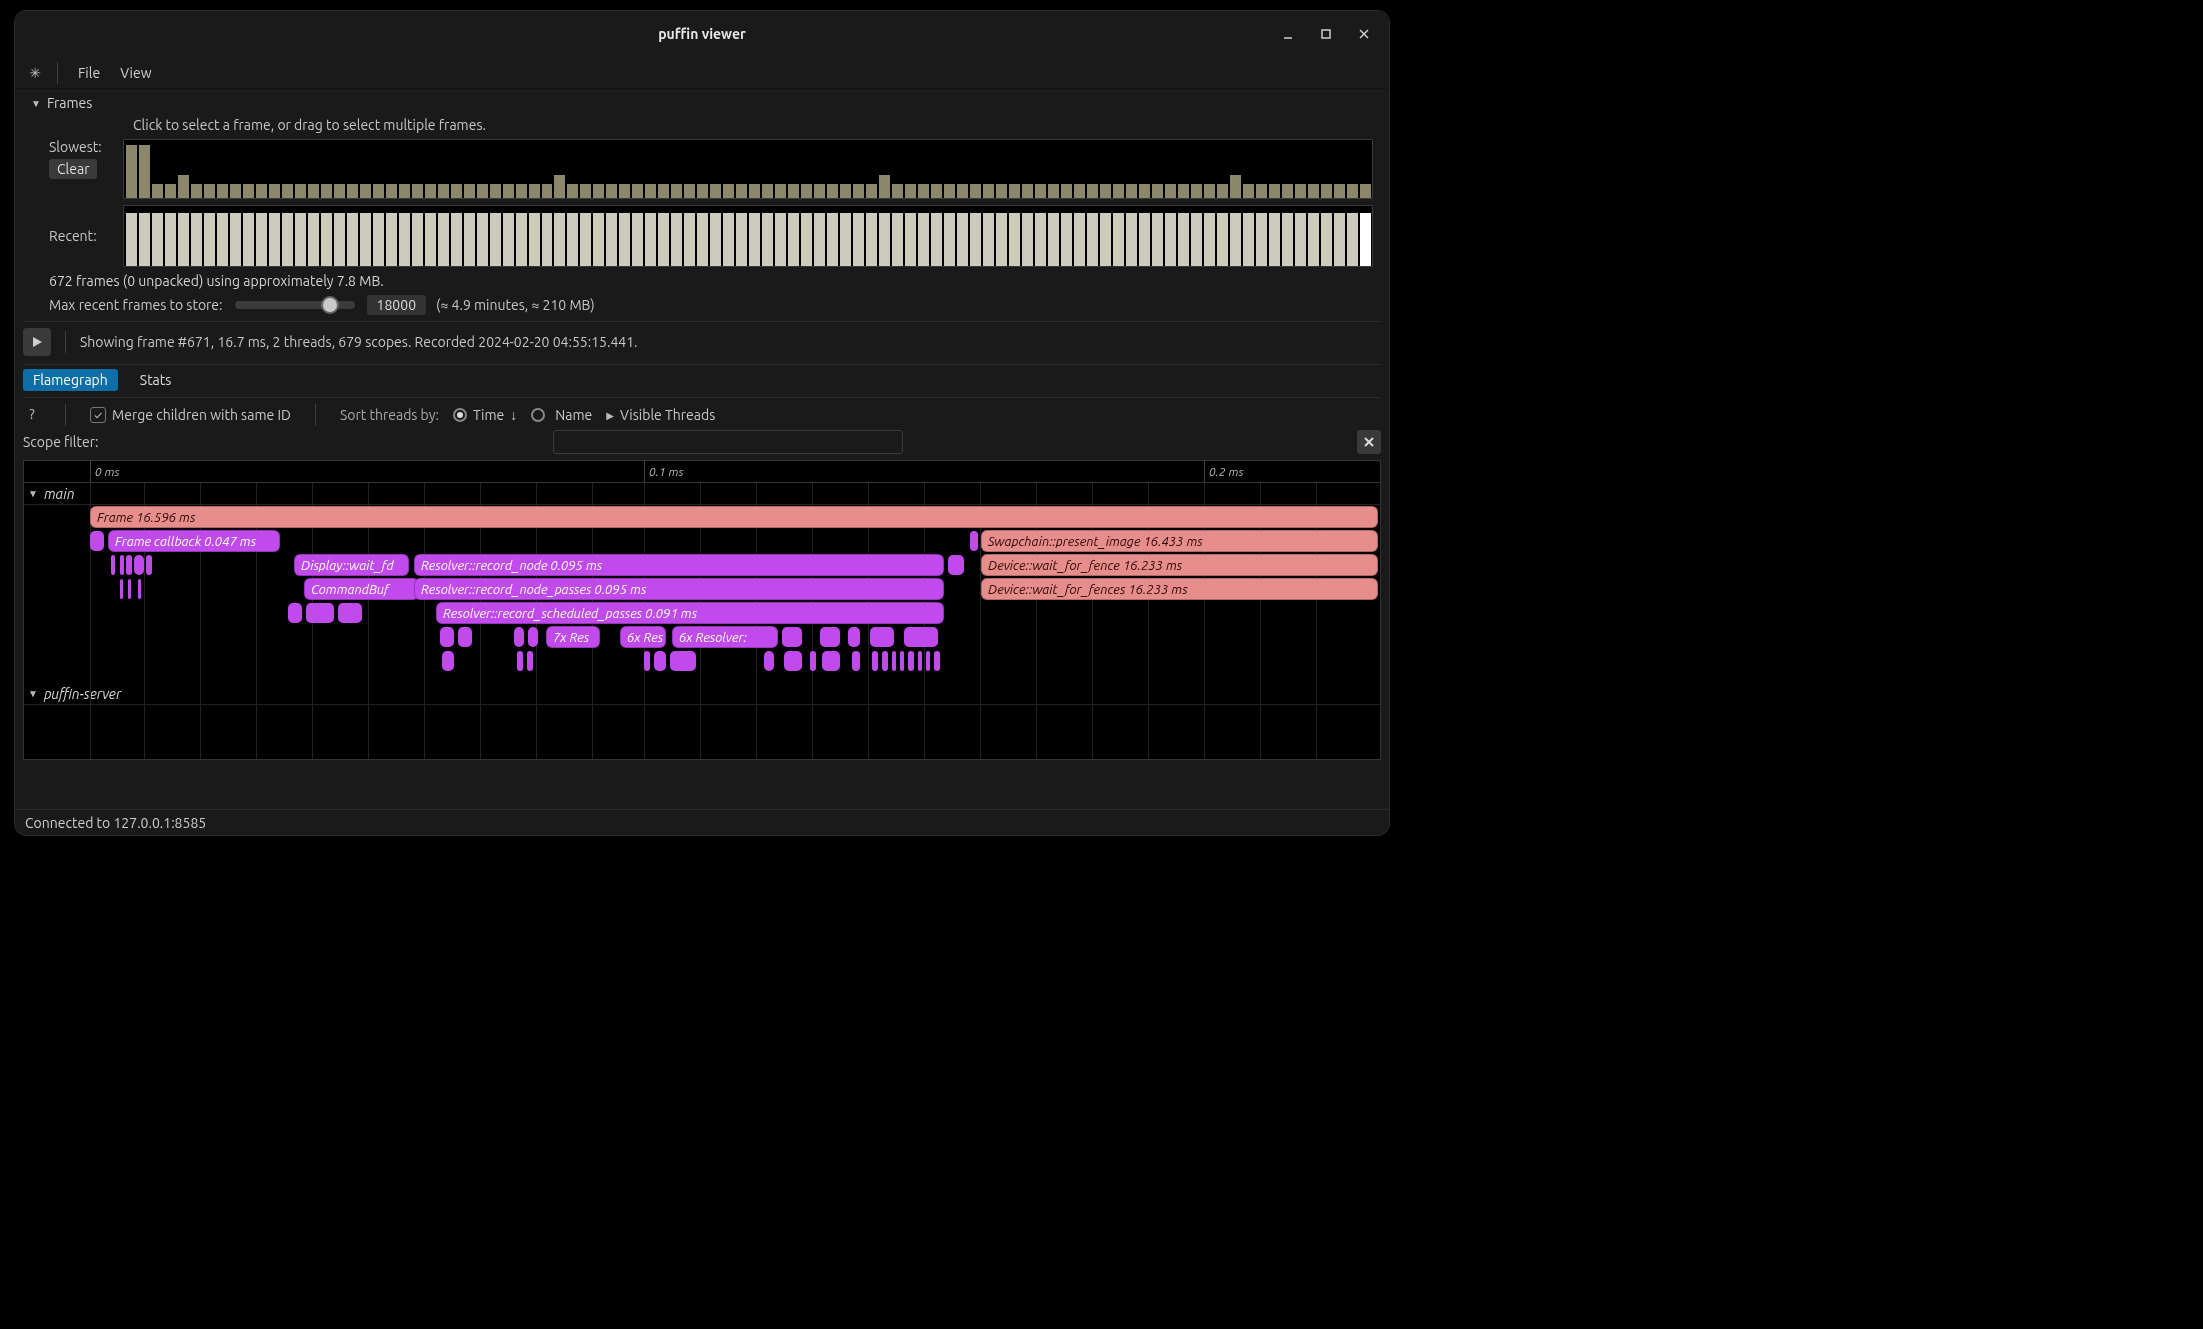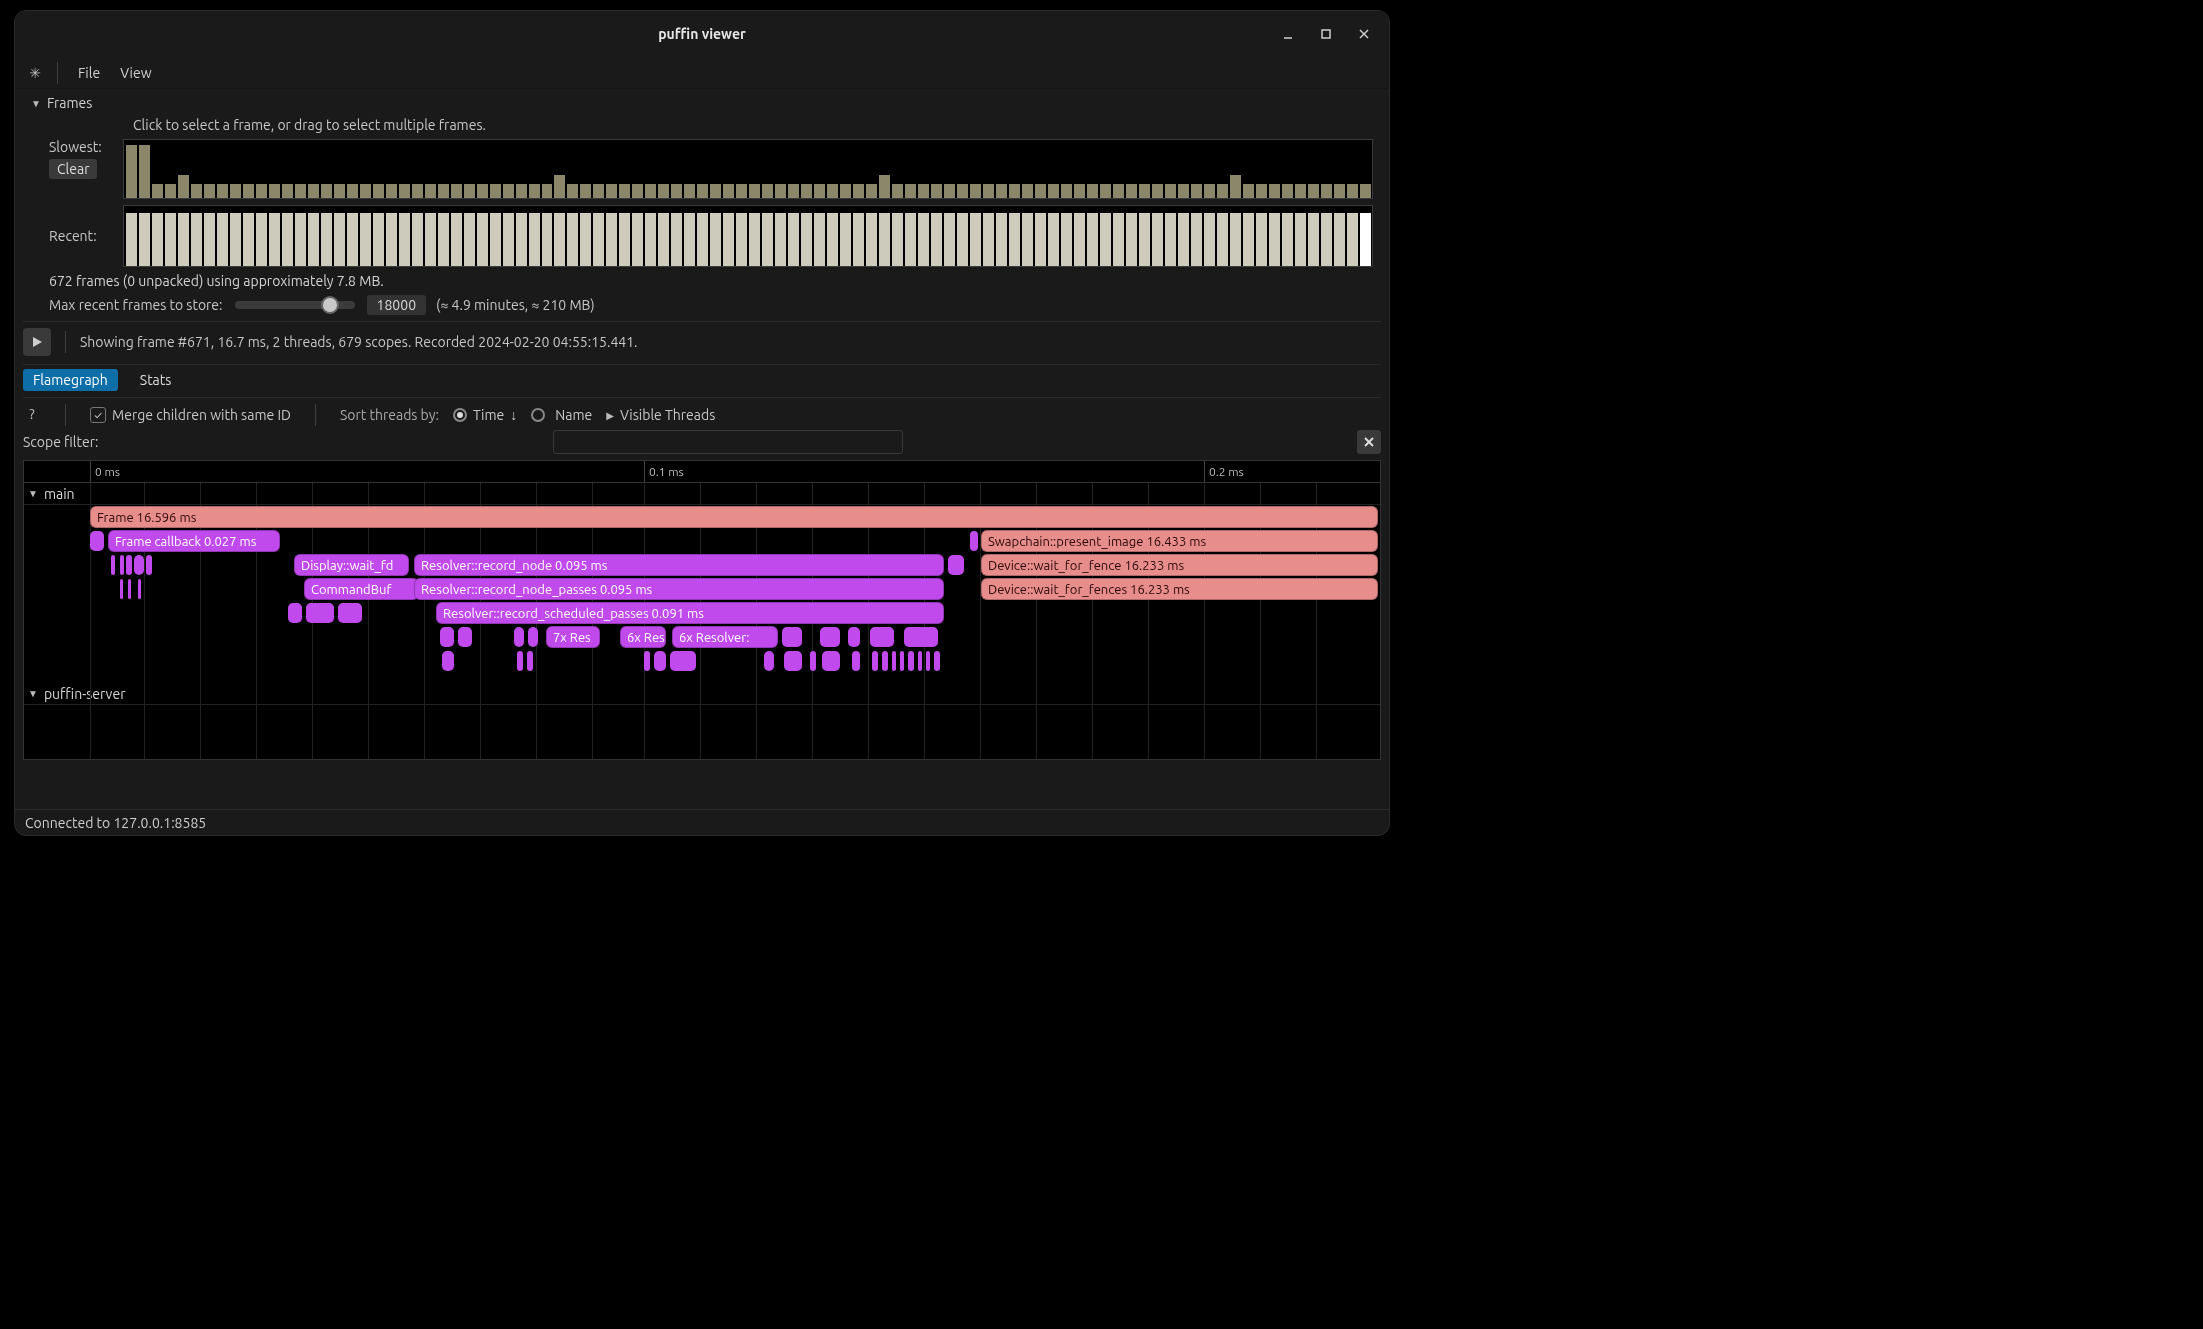--- a/index.html
+++ b/index.html
@@ -74,21 +74,21 @@
   .q { width:18px; height:18px; border-radius:3px; text-align:center; color:#bbb; }
   .chk { width:16px; height:16px; border:1px solid #777; border-radius:3px; display:inline-flex; align-items:center; justify-content:center; color:#ddd; font-size:11px; }
   .chk.on::after { content:"✓"; }
   .radio { width:14px; height:14px; border-radius:50%; border:2px solid #888; display:inline-block; position:relative; }
   .radio.on::after { content:""; position:absolute; inset:2px; border-radius:50%; background:#ddd; }
   .filter-row { display:flex; align-items:center; gap:8px; margin:2px 0 6px 0;justify-content:space-between;}
   .txtin { width:350px; height:24px; background:#1a1a1a; border:1px solid #3a3a3a; border-radius:3px; }
   .xbtn { width:24px; height:24px; background:#3a3a3a; border-radius:3px; display:flex; align-items:center; justify-content:center; color:#ddd; }
 
   
-  .fg { border:1px solid #333; background:#000; position:relative; height:300px; margin-top:2px; overflow:hidden;}
+  .fg { border:1px solid #333; background:#000; position:relative; height:300px; margin-top:2px; overflow:hidden;font-style:italic;}
   .ruler { height:22px; border-bottom:1px solid #333; position:relative; color:#bbb; font-size:13px; }
   .ruler .tick { position:absolute; top:0; bottom:0; border-left:1px solid #444; padding-left:4px; line-height:22px; font-size:12px; }
   .grid-line { position:absolute; top:22px; bottom:0; width:1px; background:#222; }
   .thread-label { height:22px; display:flex; align-items:center; gap:6px; padding-left:4px; color:#d8d8d8; background:#000; border-bottom:1px solid #222; }
   .lane { position:relative; height:24px; }
   .bar-seg {
     position:absolute; top:1px; height:22px; border-radius:6px;
     display:flex; align-items:center; padding:0 6px; overflow:hidden; white-space:nowrap;
     color:#1a0a1a; font-size:13px; border:1px solid rgba(0,0,0,0.25);
   }
@@ -445,21 +445,21 @@
         <span class="tri">▼</span>
         <span>main</span>
       </div>
 
       <div class="lane">
         <div class="bar-seg pink" style="left:66px; right:2px;">Frame 16.596 ms</div>
       </div>
 
       <div class="lane">
         <div class="smallblob" style="left:66px; width:14px;"></div>
-        <div class="bar-seg purple" style="left:84px; width:172px;">Frame callback  0.027 ms</div>
+        <div class="bar-seg purple" style="left:84px; width:172px;">Frame callback  0.047 ms</div>
         <div class="smallblob" style="left:946px; width:8px;"></div>
         <div class="bar-seg pink" style="left:957px; right:2px;">Swapchain::present_image 16.433 ms</div>
       </div>
 
       <div class="lane">
         <div class="smallblob" style="left:87px; width:4px;"></div>
         <div class="smallblob" style="left:96px; width:4px;"></div>
         <div class="smallblob" style="left:102px; width:6px;"></div>
         <div class="smallblob" style="left:110px; width:10px;"></div>
         <div class="smallblob" style="left:122px; width:6px;"></div>

